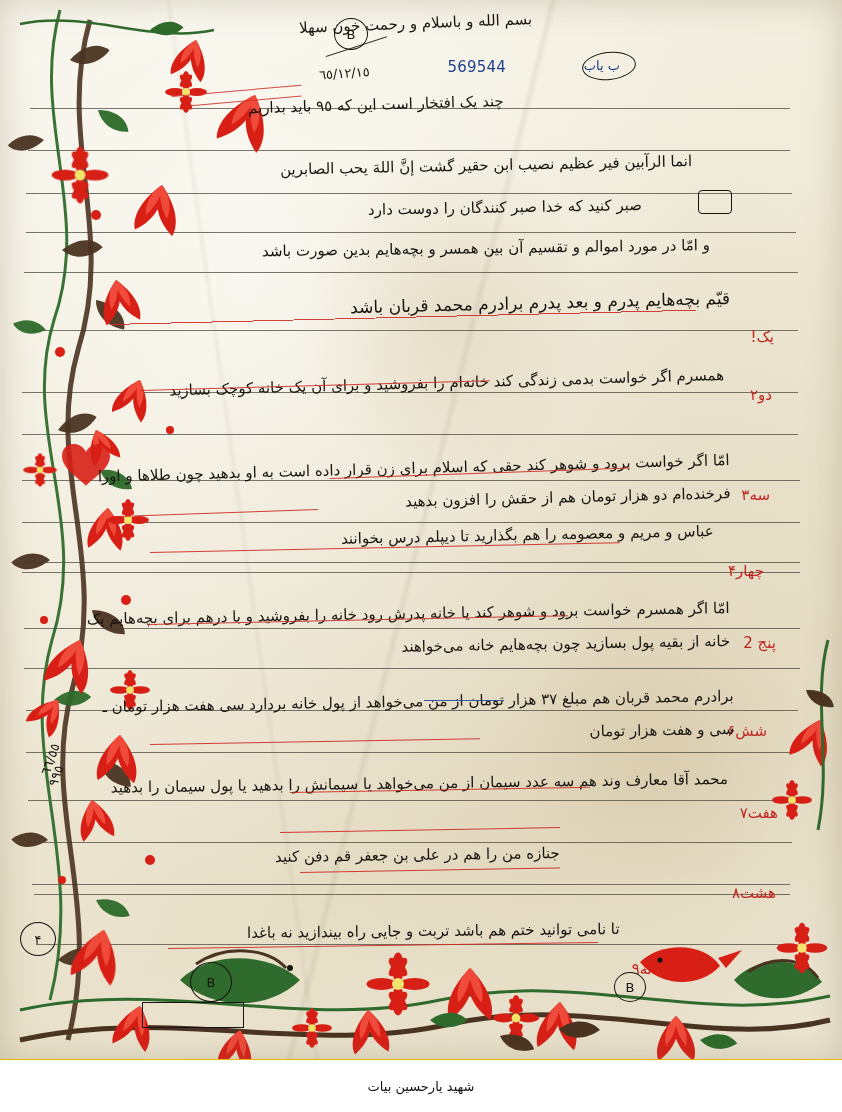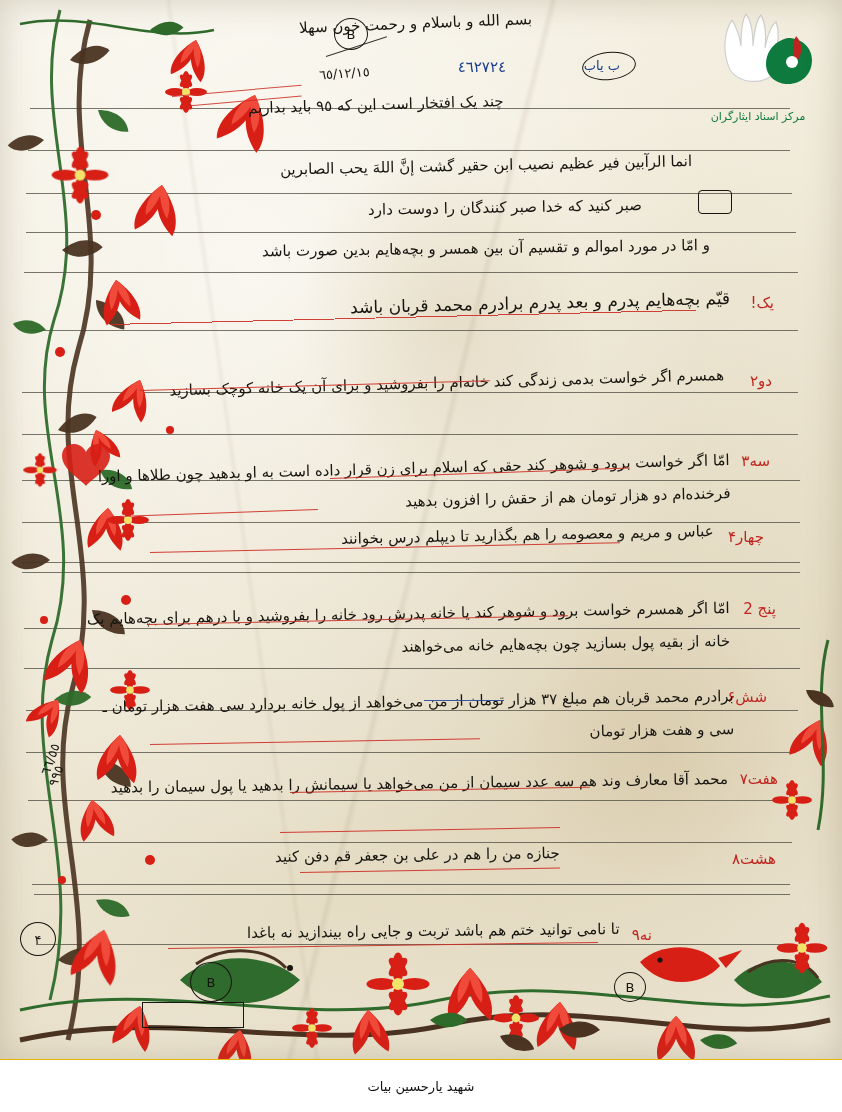--- a/index.html
+++ b/index.html
@@ -91,20 +91,21 @@
   .hand.lg { font-size: 17px; }
   .ink-blue { color: #1b3f8b; }
   .ink-black { color: #17150f; }
 
   .num-marker {
     position: absolute;
     font-size: 15px;
     color: #c0241f;
     font-family: "DejaVu Sans", sans-serif;
     direction: rtl;
+    margin-top: 34px;
   }
 
   
   .underline-red {
     position: absolute;
     height: 0;
     border-top: 1.6px solid #cd2b22;
     opacity: 0.9;
     transform-origin: left center;
   }
@@ -351,35 +352,24 @@
         </g>
 
         <g>
           <use href="#tulip" transform="translate(196,40) rotate(195) scale(1.1)"></use>
           <use href="#leafy" transform="translate(150,30) rotate(-20) scale(0.9)"></use>
           <path d="M20 24 C 90 10 150 44 214 30" stroke="#2f6b2c" stroke-width="2.5" fill="none"></path>
         </g>
       </svg>
     </div>
 
-    <div class="logo-wrap">
-      <svg width="120" height="110" viewBox="0 0 120 110" xmlns="http://www.w3.org/2000/svg" aria-hidden="true">
-        <g>
-          <path d="M22 64 C 14 46 16 26 24 14 C 30 24 32 32 33 40 C 33 28 34 14 38 8 C 44 16 45 30 45 40 C 46 28 48 14 53 9 C 58 18 58 32 57 42 C 59 32 62 20 68 16 C 72 26 70 40 66 50 C 72 44 80 40 86 42 C 84 54 74 64 64 70 C 52 78 32 78 22 64 Z" fill="#ffffff" stroke="#cfcfcf" stroke-width="1.2"></path>
-          <path d="M74 34 C 64 38 58 48 58 58 C 58 70 68 78 80 78 C 94 78 104 68 104 54 C 104 42 94 32 80 32 C 78 32 76 33 74 34 Z" fill="#0f7a3d"></path>
-          <path d="M88 30 C 84 38 84 48 88 56 C 94 50 96 38 88 30 Z" fill="#c0241f"></path>
-          <circle cx="84" cy="56" r="6" fill="#ffffff"></circle>
-        </g>
-      </svg>
-      <div class="logo-caption">مرکز اسناد ایثارگران</div>
-    </div>
 
     <div class="hand md ink-black" style="right:310px; top:10px; transform:rotate(-2.2deg);">بسم الله و باسلام و رحمت خون سهلا</div>
 
-    <div class="hand md ink-blue" style="right:336px; top:58px;">٤٦٢٧٢٤</div>
+    <div class="hand md ink-blue" style="right:336px; top:58px;">569544</div>
     <div class="hand sm ink-blue" style="right:222px; top:58px;">ب یاب</div>
     <div class="oval-mark" style="right:206px; top:52px; width:52px; height:26px; transform:rotate(-6deg);"></div>
 
     <div class="hand sm ink-black" style="right:472px; top:64px; transform:rotate(-4deg);">٦٥/١٢/١٥</div>
 
     <div class="circle-mark" style="right:474px; top:18px; width:32px; height:30px;">B</div>
     <div class="strike-red" style="right:452px; top:56px; width:64px; transform:rotate(-18deg); border-top-color:#17150f;"></div>
 
     <div class="hand md ink-black" style="right:338px; top:92px; transform:rotate(-1.6deg);">چند یک افتخار است این که ٩٥ باید بداریم</div>
     <div class="strike-red" style="right:540px; top:96px; width:130px; transform:rotate(-5deg);"></div>
@@ -389,21 +379,21 @@
 
     <div class="hand md ink-black" style="right:200px; top:196px; transform:rotate(-1deg);">صبر کنید که خدا صبر کنندگان را دوست دارد</div>
     <div class="box-mark" style="right:110px; top:190px; width:32px; height:22px; border-radius:4px;"></div>
 
     <div class="hand md ink-black" style="right:132px; top:236px; transform:rotate(-0.8deg);">و امّا در مورد اموالم و تقسیم آن بین همسر و بچه‌هایم بدین صورت باشد</div>
 
     <div class="num-marker" style="right:68px; top:294px;">یک!</div>
     <div class="hand lg ink-black" style="right:112px; top:288px; transform:rotate(-1.4deg);">قیّم بچه‌هایم پدرم و بعد پدرم برادرم محمد قربان باشد</div>
     <div class="underline-red" style="left:110px; top:324px; width:586px; transform:rotate(-1.4deg);"></div>
 
-    <div class="num-marker" style="right:70px; top:372px;">دو۲</div>
+    <div class="num-marker" style="right:70px; top:352px;">دو۲</div>
     <div class="hand md ink-black" style="right:118px; top:360px; transform:rotate(-1.6deg); max-width:640px; white-space:normal; line-height:2.1; text-align:right; width:640px;">همسرم اگر خواست بدمی زندگی کند خانه‌ام را بفروشید و برای آن یک خانه کوچک بسازید</div>
     <div class="underline-red" style="left:140px; top:390px; width:350px; transform:rotate(-1.6deg);"></div>
 
     <div class="num-marker" style="right:72px; top:452px;">سه۳</div>
     <div class="hand md ink-black" style="right:112px; top:444px; transform:rotate(-1.5deg); width:646px; white-space:normal; line-height:2.2; text-align:right;">امّا اگر خواست برود و شوهر کند حقی که اسلام برای زن قرار داده است به او بدهید چون طلاها و اورا فرخنده‌ام دو هزار تومان هم از حقش را افزون بدهید</div>
     <div class="underline-red" style="left:330px; top:478px; width:300px; transform:rotate(-2deg);"></div>
     <div class="underline-red" style="left:118px; top:516px; width:200px; transform:rotate(-2deg);"></div>
 
     <div class="num-marker" style="right:78px; top:528px;">چهار۴</div>
     <div class="hand md ink-black" style="right:128px; top:522px; transform:rotate(-1.2deg);">عباس و مریم و معصومه را هم بگذارید تا دیپلم درس بخوانند</div>

